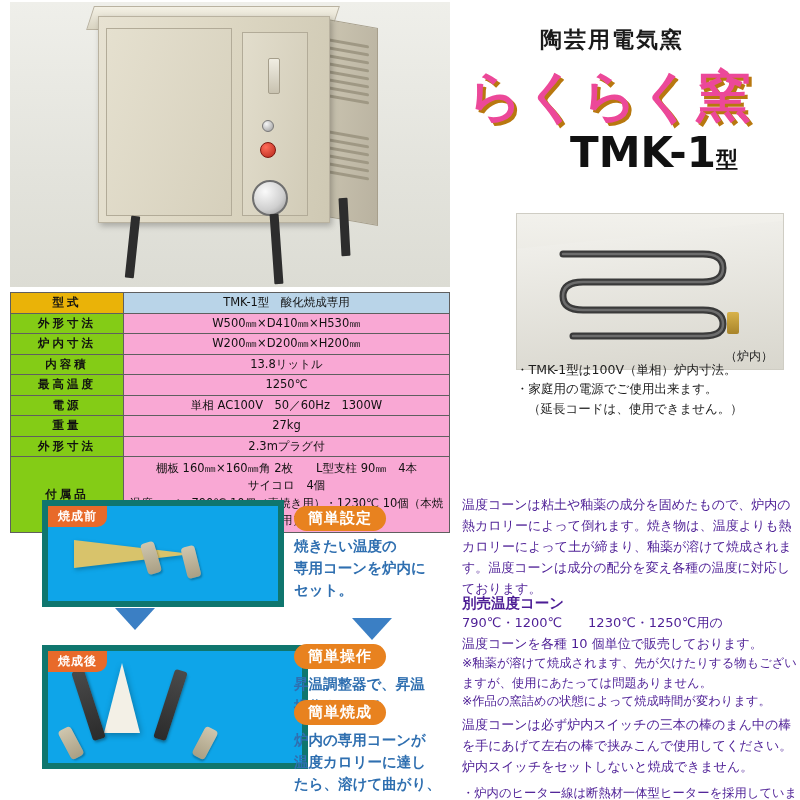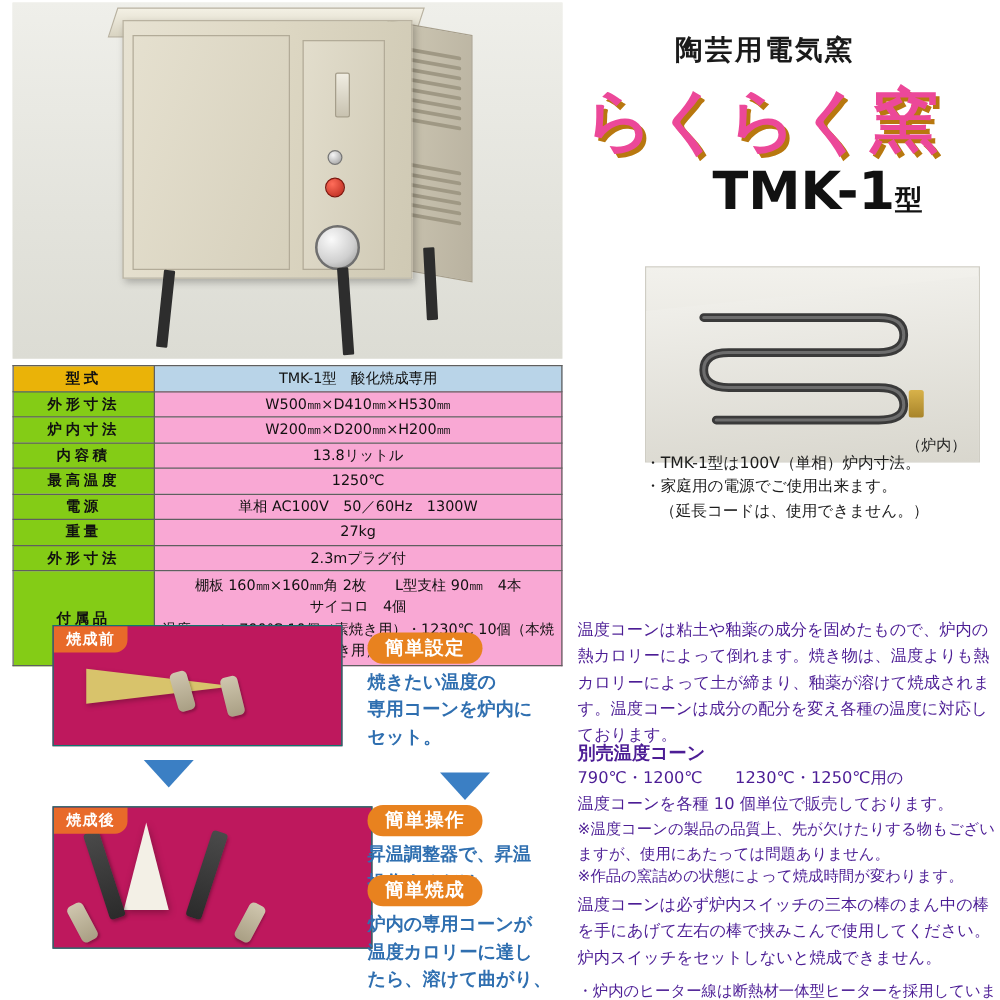--- a/index.html
+++ b/index.html
@@ -147,21 +147,21 @@
   .spec-table td.label{
     width:108px;background:#84cc16;font-weight:bold;letter-spacing:3px;
   }
   .spec-table tr.head td.label{background:#eab308;}
   .spec-table tr.head td.value{background:#b9d4e8;}
   .spec-table td.value{background:#f9a8d4;}
   .spec-table td.multi{text-align:center;line-height:1.5;padding:3px 2px;}
 
   
   .ph{
-    position:absolute;background:#be185d;border:1px solid #0f766e;overflow:hidden;
+    position:absolute;background:#0ea5e9;border:6px solid #0f766e;overflow:hidden;
   }
   .ph1{left:42px;top:500px;width:230px;height:95px;}
   .ph2{left:42px;top:645px;width:230px;height:112px;padding-left:24px;}
   .ph-tag{
     position:absolute;left:0;top:0;
     background:#e86a2a;color:#fff;
     font-family:"DejaVu Sans", sans-serif;font-size:12px;font-weight:bold;
     padding:2px 10px;border-radius:0 0 10px 0;
     letter-spacing:1px;z-index:3;
   }
@@ -363,18 +363,18 @@
     <span class="step-tag">簡単焼成</span>
     <div class="step-txt" style="white-space:pre-line;">炉内の専用コーンが
 温度カロリーに達し
 たら、溶けて曲がり、</div>
   </div>
 
   <div class="rt" style="top:494px;">温度コーンは粘土や釉薬の成分を固めたもので、炉内の熱カロリーによって倒れます。焼き物は、温度よりも熱カロリーによって土が締まり、釉薬が溶けて焼成されます。温度コーンは成分の配分を変え各種の温度に対応しております。</div>
   <div class="rt rt-head" style="top:592px;">別売温度コーン</div>
   <div class="rt" style="top:612px;white-space:pre-line;">790℃・1200℃　　1230℃・1250℃用の
 温度コーンを各種 10 個単位で販売しております。</div>
-  <div class="rt small" style="top:654px;">※温度コーンの製品の品質上、先が欠けたりする物もございますが、使用にあたっては問題ありません。</div>
+  <div class="rt small" style="top:654px;">※釉薬が溶けて焼成されます、先が欠けたりする物もございますが、使用にあたっては問題ありません。</div>
   <div class="rt small" style="top:692px;">※作品の窯詰めの状態によって焼成時間が変わります。</div>
   <div class="rt" style="top:714px;">温度コーンは必ず炉内スイッチの三本の棒のまん中の棒を手にあげて左右の棒で挟みこんで使用してください。炉内スイッチをセットしないと焼成できません。</div>
   <div class="rt small" style="top:784px;">・炉内のヒーター線は断熱材一体型ヒーターを採用しています。</div>
 
 </div>
 
 </body></html>

